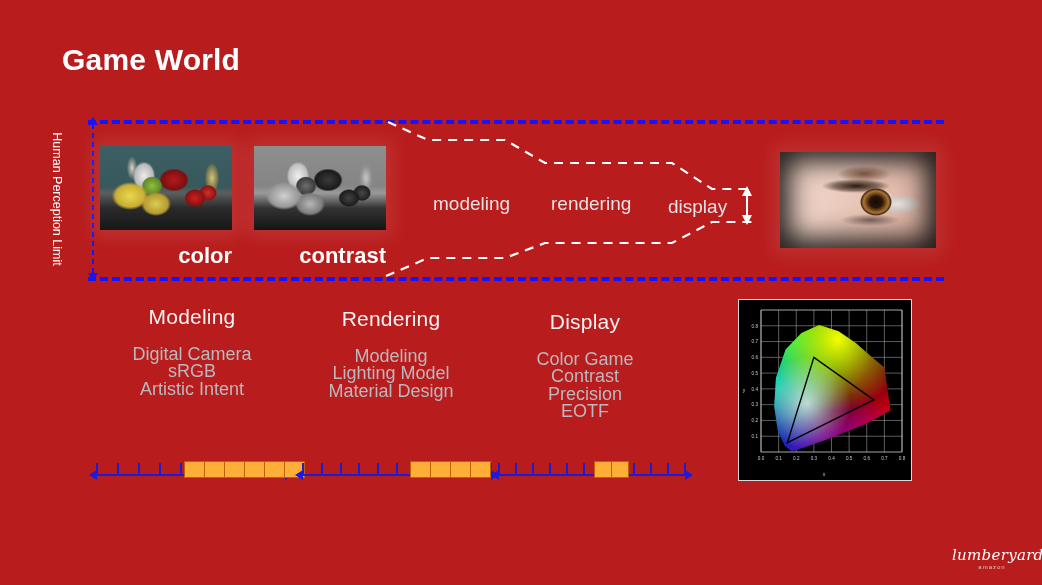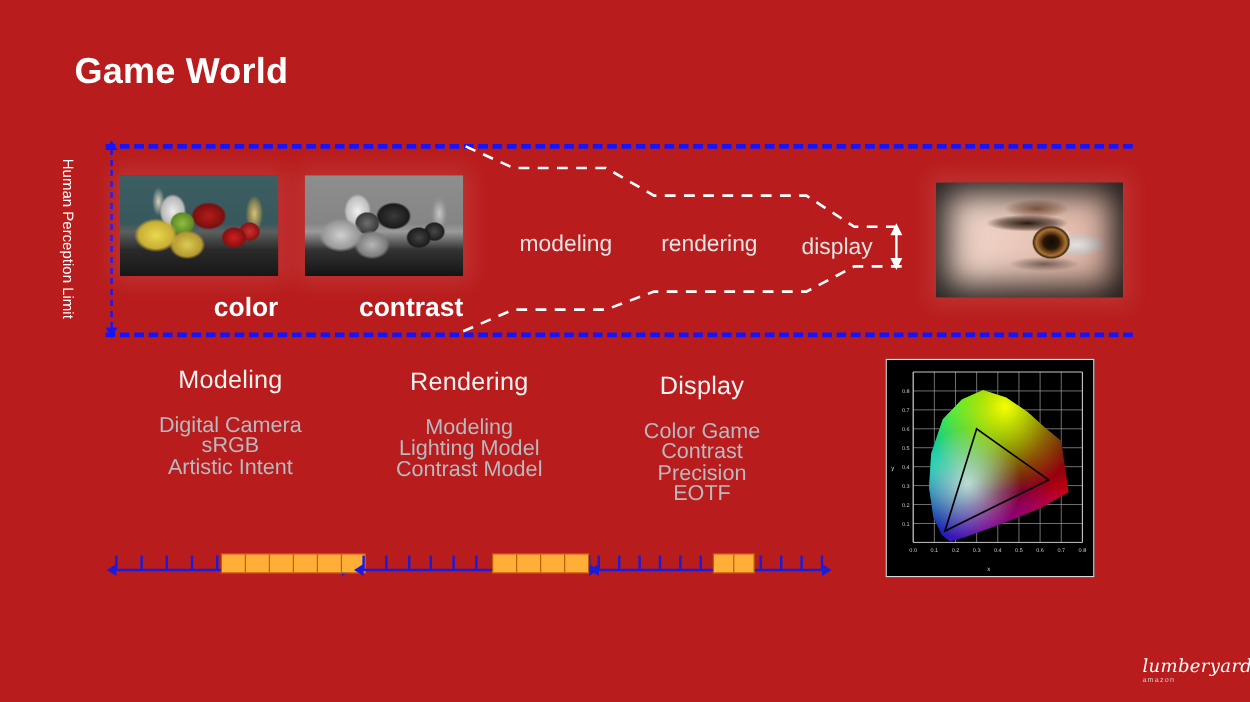--- a/index.html
+++ b/index.html
@@ -161,21 +161,21 @@
 
   
   #cie-chart{
     position:absolute;left:738px;top:299px;width:172px;height:180px;
     background:#000;border:1px solid #d9d9d9;
   }
   #cie-chart svg{display:block;}
 
   
   #logo{
-    position:absolute;left:952px;top:548px;width:80px;text-align:left;
+    position:absolute;left:952px;top:548px;width:80px;text-align:center;
   }
   #logo .word{
     font-family:"DejaVu Serif",serif;font-style:italic;font-size:15px;color:#fff;
     line-height:15px;letter-spacing:.3px;
   }
   #logo .sub{
     font-size:6px;color:#cfcfcf;letter-spacing:1px;margin-top:1px;
   }
 </style>
 </head>
@@ -228,21 +228,21 @@
     <div class="col-head">Modeling</div>
     <div class="col-item">Digital Camera</div>
     <div class="col-item">sRGB</div>
     <div class="col-item">Artistic Intent</div>
   </div>
 
   <div class="column" id="col-rendering">
     <div class="col-head">Rendering</div>
     <div class="col-item">Modeling</div>
     <div class="col-item">Lighting Model</div>
-    <div class="col-item">Contrast Model</div>
+    <div class="col-item">Material Design</div>
   </div>
 
   <div class="column" id="col-display">
     <div class="col-head">Display</div>
     <div class="col-item">Color Game</div>
     <div class="col-item">Contrast</div>
     <div class="col-item">Precision</div>
     <div class="col-item">EOTF</div>
   </div>
 

